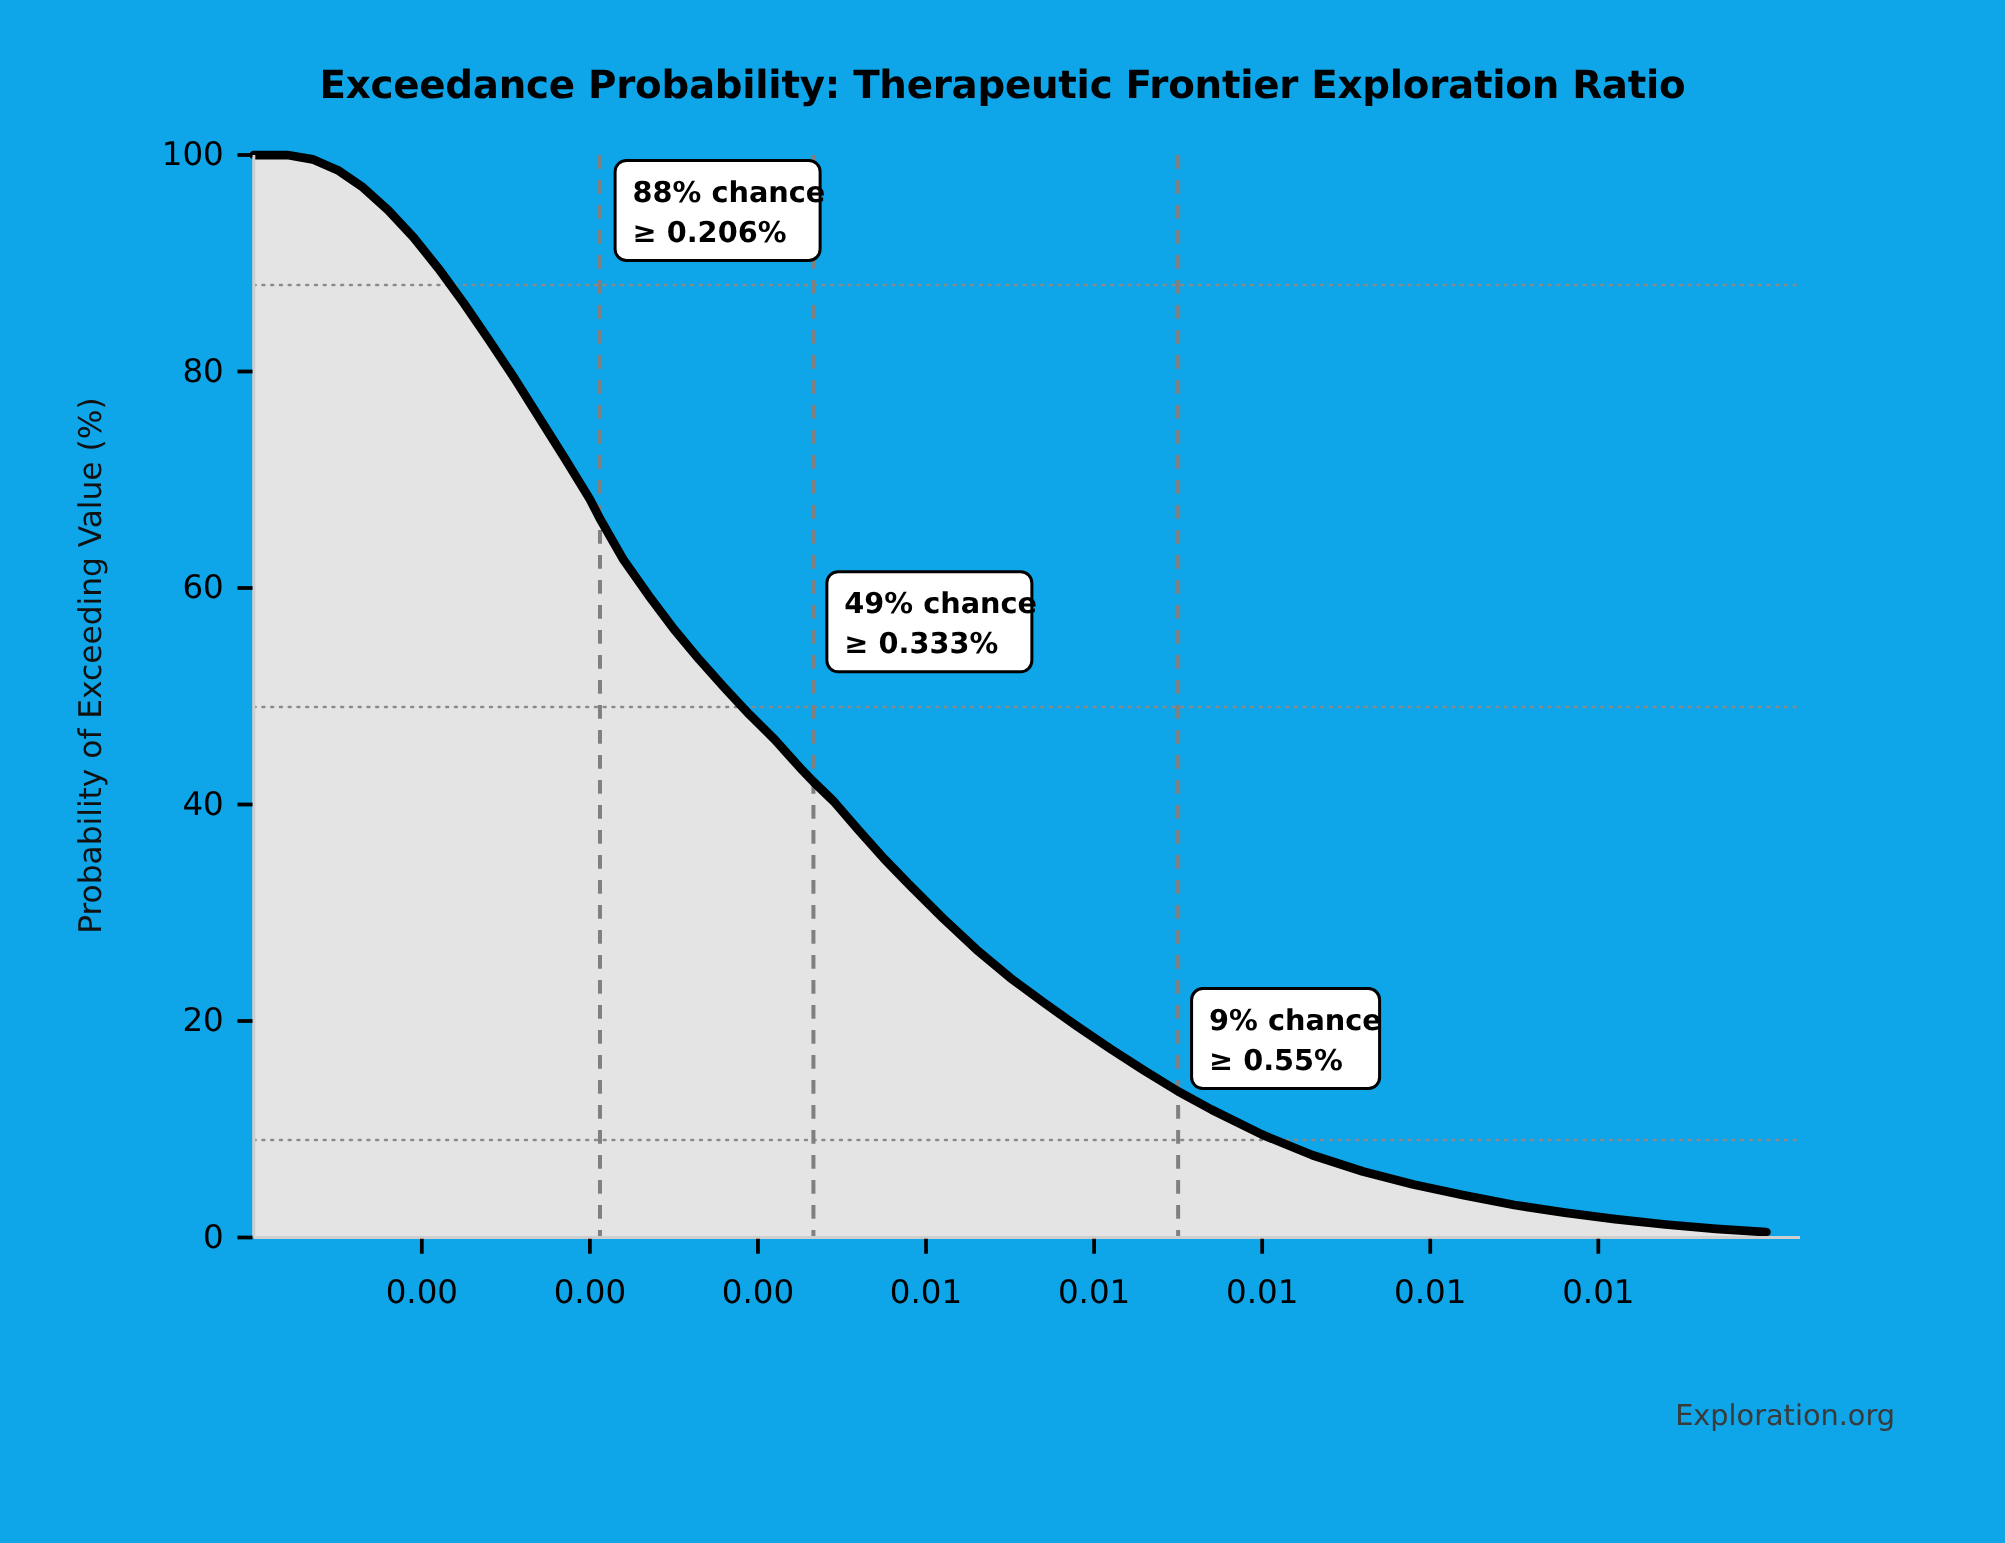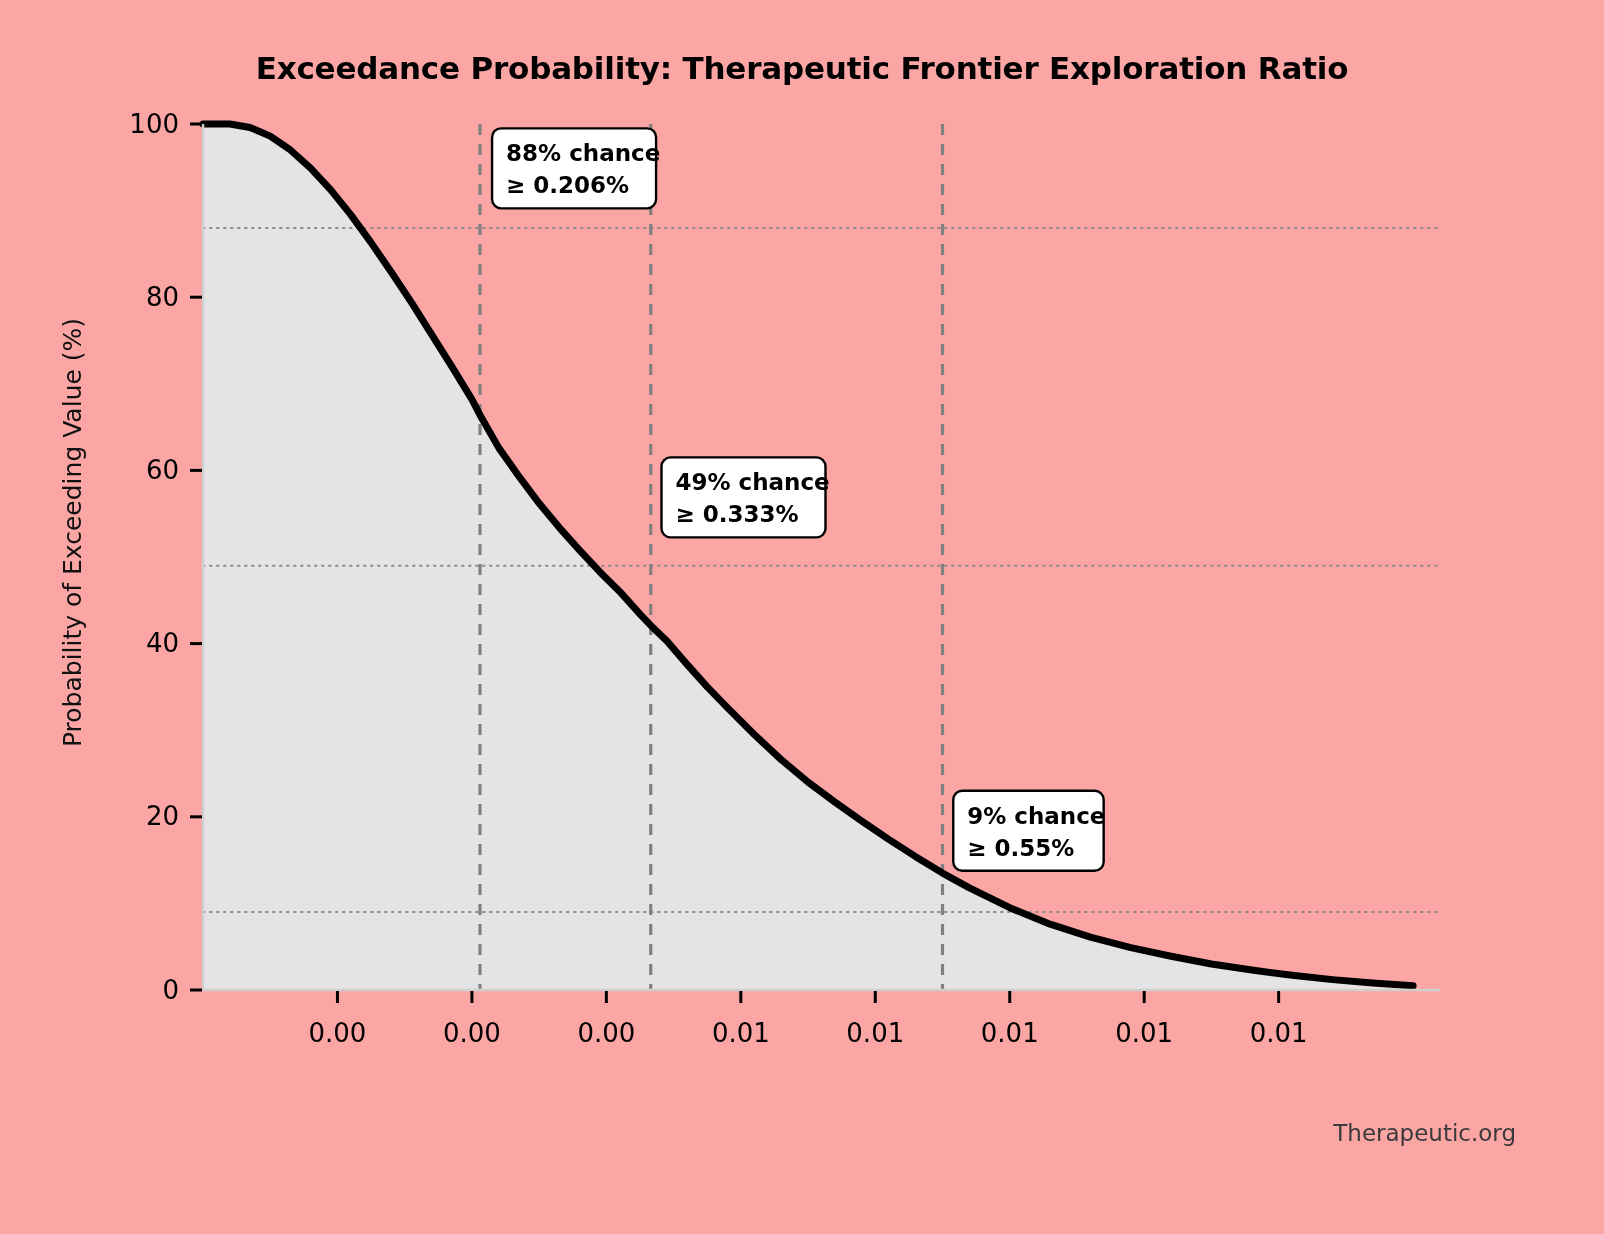--- a/index.html
+++ b/index.html
@@ -10,21 +10,21 @@
   body {
     width: 1604px;
     height: 1234px;
     font-family: "DejaVu Sans", sans-serif;
     overflow: hidden;
   }
   #figure {
     position: relative;
     width: 1604px;
     height: 1234px;
-    background: #fca5a5;
+    background: #0ea5e9;
   }
   #chart-title {
     position: absolute;
     left: 0;
     top: 50px;
     width: 1604px;
     text-align: center;
     font-family: "DejaVu Sans", sans-serif;
     font-size: 31px;
     font-weight: bold;
@@ -146,15 +146,15 @@
         <text x="675.4967391304347" y="522.41" class="anno-text">≥ 0.333%</text>
       </g>
       <g>
         <rect x="953.2673913043479" y="790.8199999999999" width="150.39999999999998" height="80" rx="9" ry="9" class="anno-box"></rect>
         <text x="967.2673913043479" y="823.8199999999999" class="anno-text">9% chance</text>
         <text x="967.2673913043479" y="855.8199999999999" class="anno-text">≥ 0.55%</text>
       </g>
     </svg>
 
 
-  <div id="watermark">Therapeutic.org</div>
+  <div id="watermark">Exploration.org</div>
 
 </div>
 
 </body></html>

